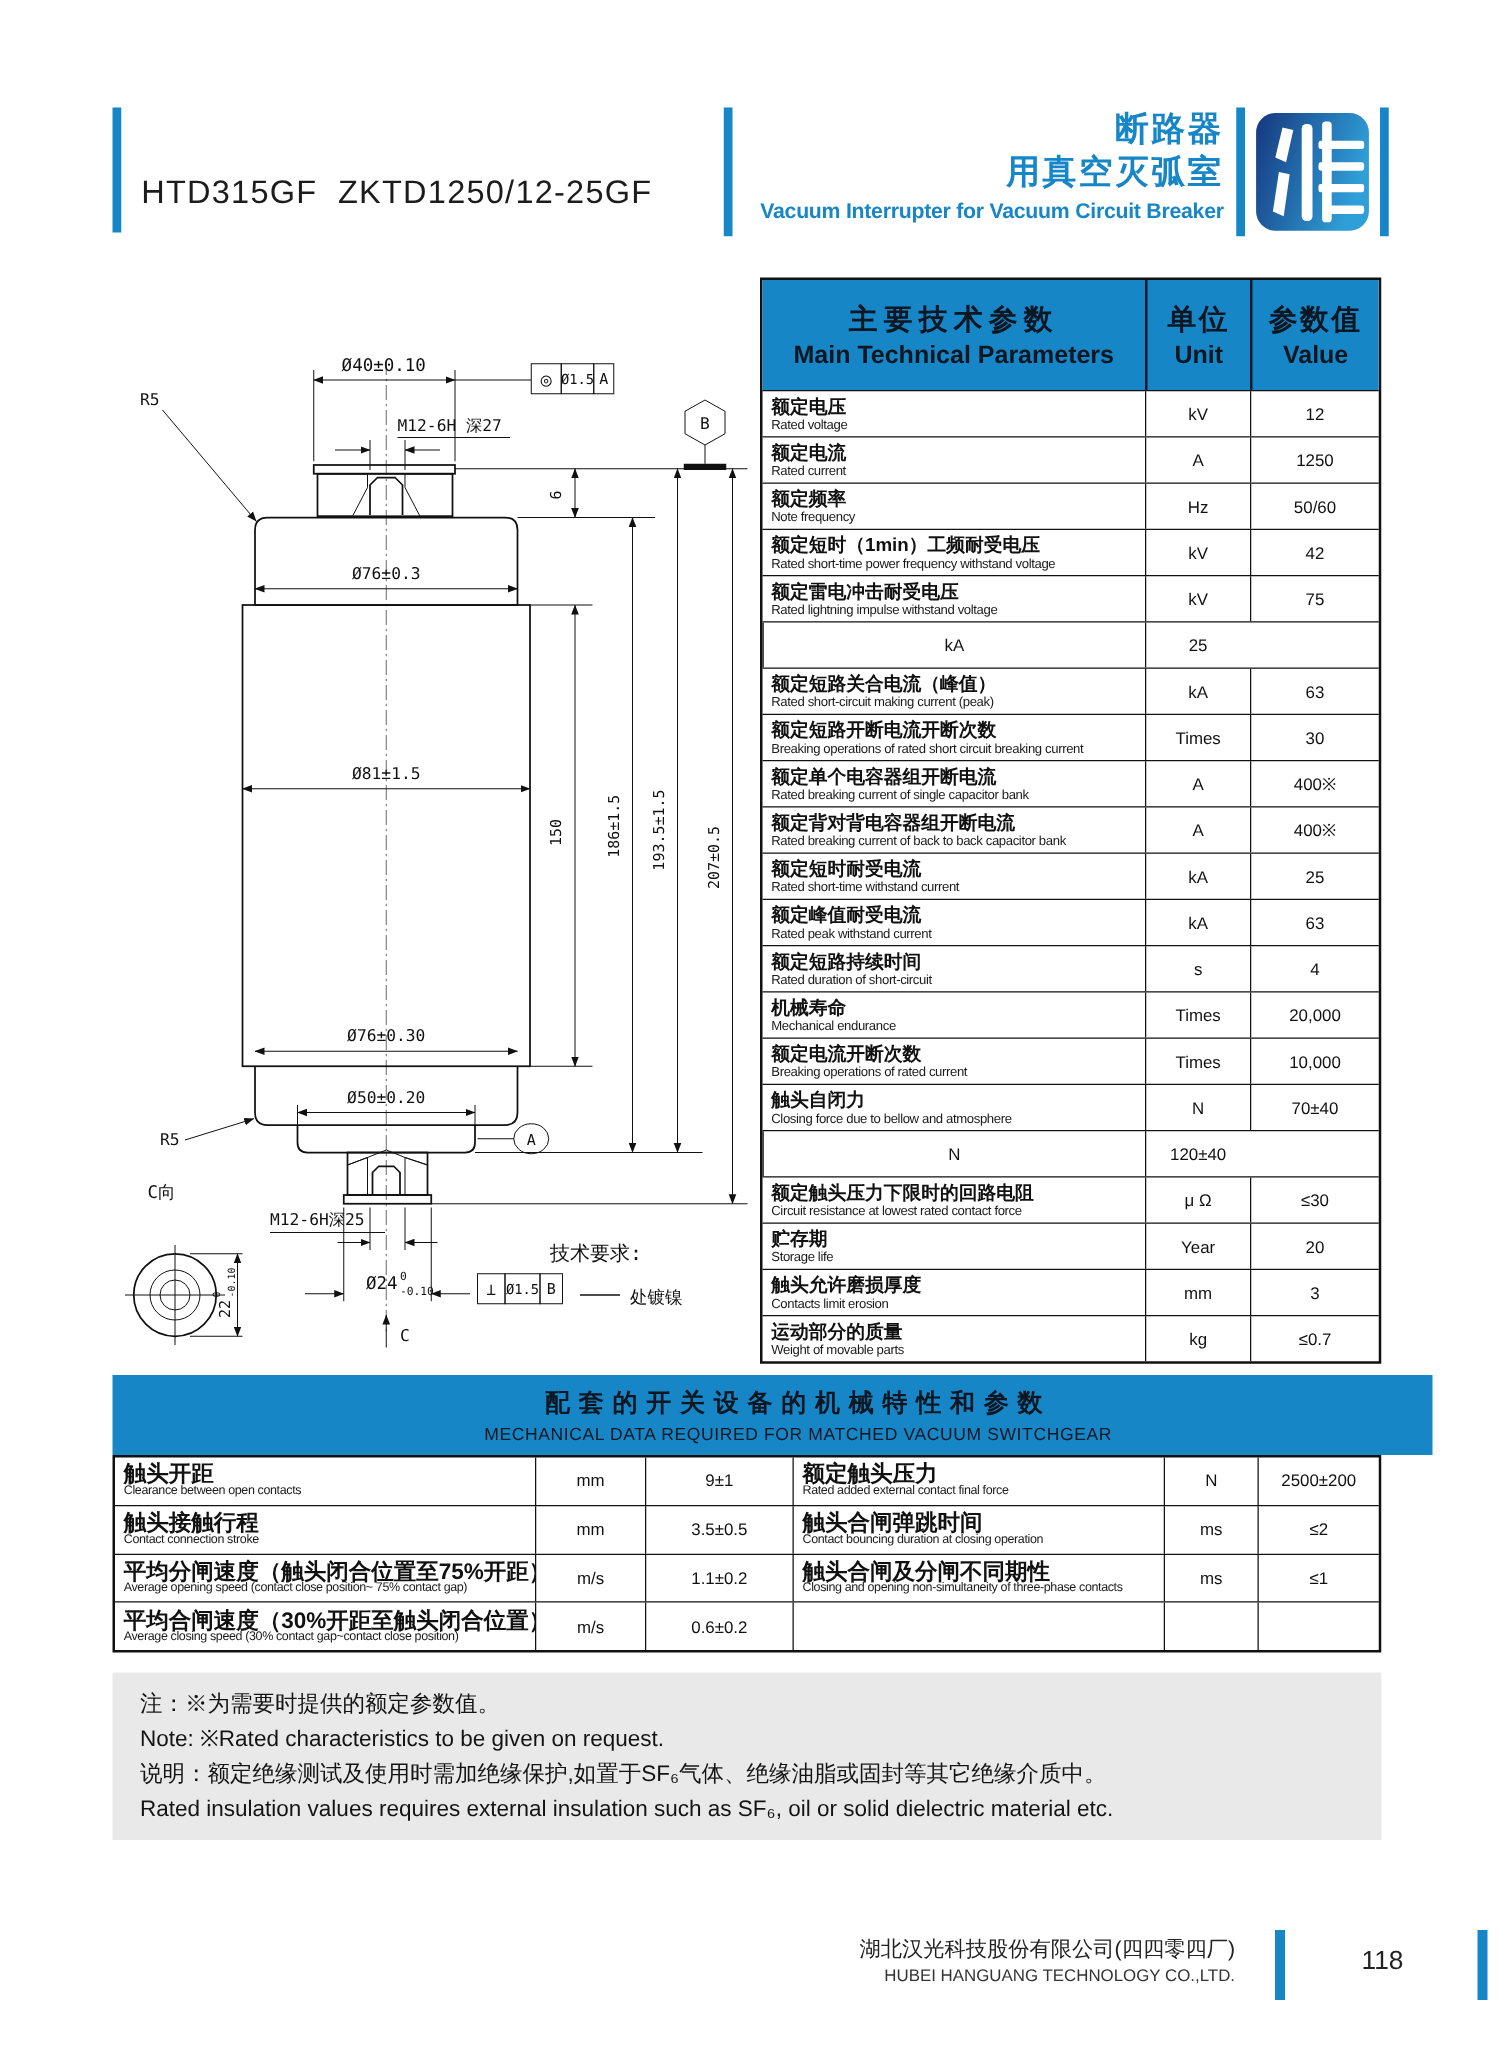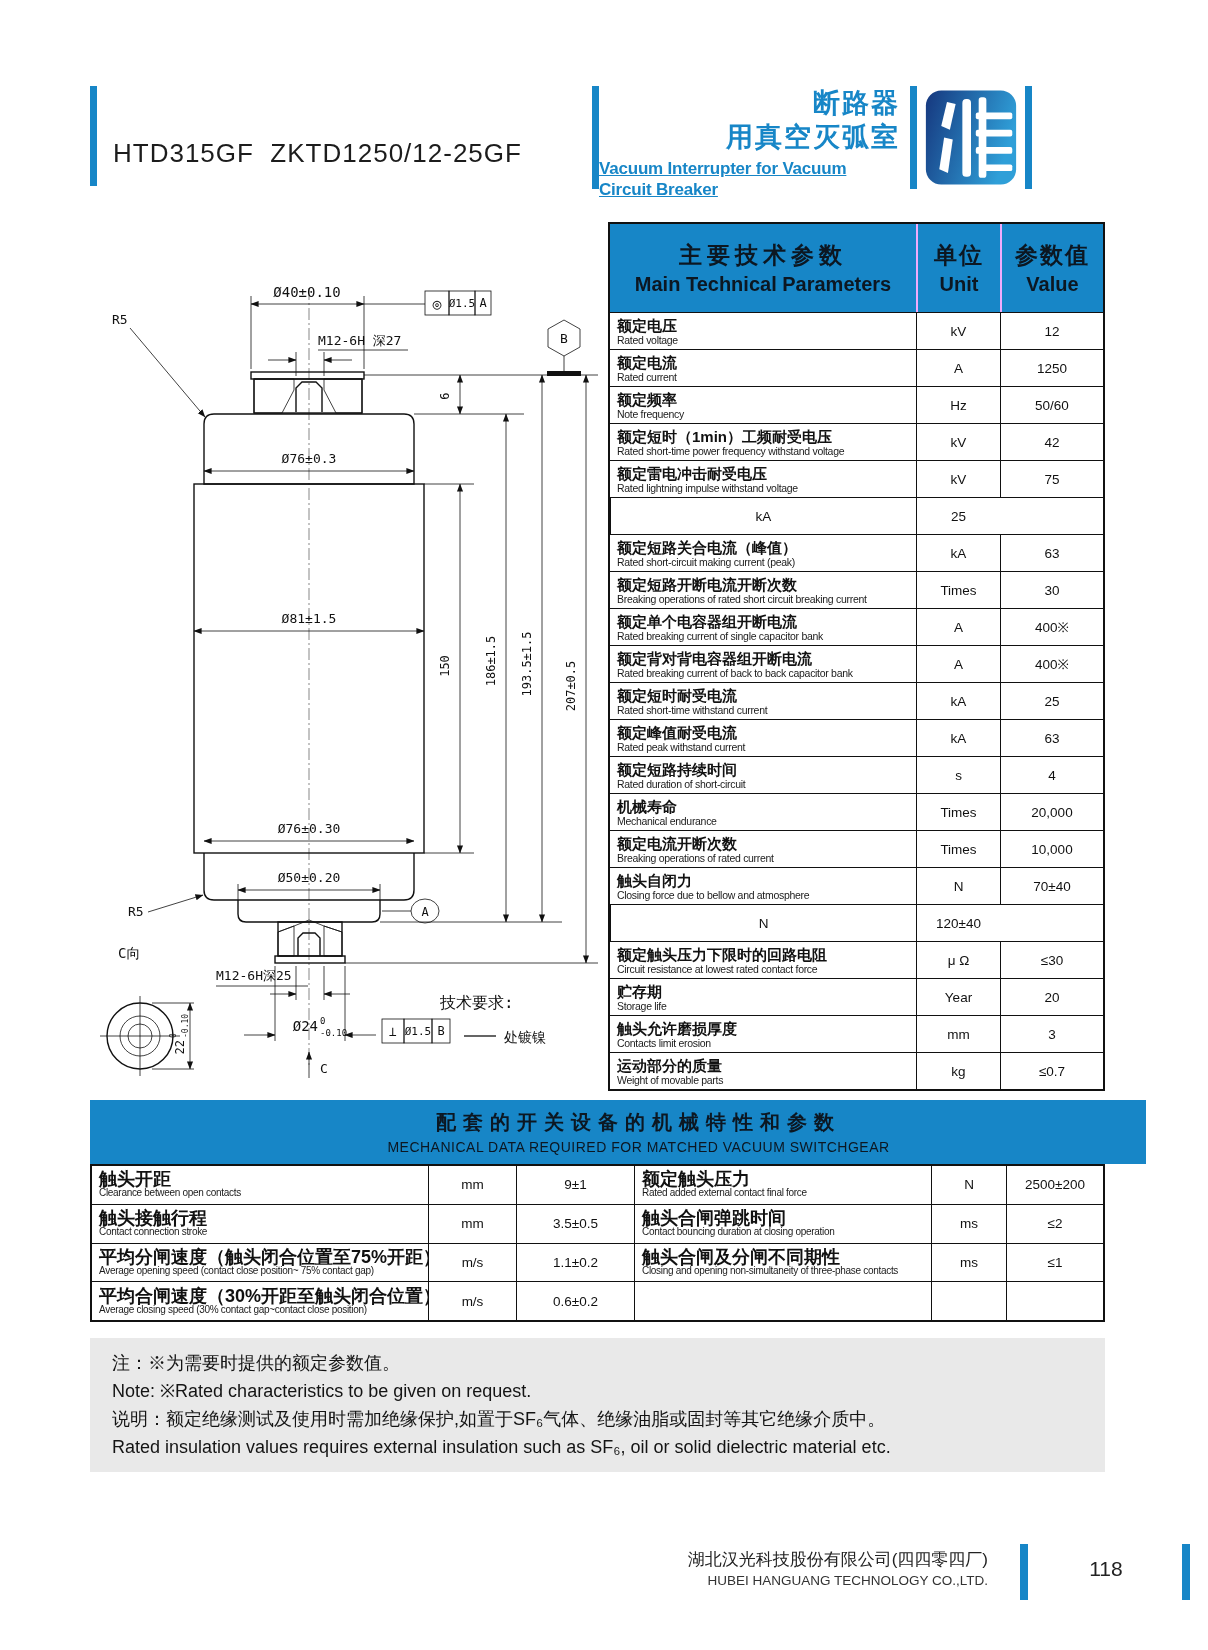--- a/index.html
+++ b/index.html
@@ -4,40 +4,40 @@
 <style>
   :root{ --blue:#1786c7; --ink:#111; }
   html,body{margin:0;padding:0;background:#fff;}
   .page{position:relative;width:1208px;height:1650px;background:#fff;overflow:hidden;
         font-family:"Liberation Sans",sans-serif;color:var(--ink);}
   .vbar{position:absolute;background:var(--blue);}
 
   
   .model-title{position:absolute;left:113px;top:138px;font-size:26px;font-weight:400;
                letter-spacing:1px;color:#1c1c1c;white-space:nowrap;}
-  .hdr-right{position:absolute;left:592px;top:86px;width:440px;height:103px;display:flex;}
+  .hdr-right{position:absolute;left:579px;top:86px;width:532px;height:103px;display:flex;}
   .hdr-bar{width:7px;background:var(--blue);}
   .hdr-text{flex:1;display:flex;flex-direction:column;align-items:flex-end;padding-right:10px;color:var(--blue);}
   .hdr-cn{font-size:27px;font-weight:700;line-height:34px;letter-spacing:2px;}
-  .hdr-en{font-size:17px;font-weight:700;line-height:21px;margin-top:4px;letter-spacing:-0.2px;text-decoration:underline;}
+  .hdr-en{font-size:17px;font-weight:700;line-height:21px;margin-top:4px;letter-spacing:-0.2px;}
   .hdr-logo{width:96px;height:103px;margin:0 6px;}
 
   
   .drawing{position:absolute;left:92px;top:266px;width:508px;height:814px;}
   .drawing text{font-family:"DejaVu Sans Mono","Liberation Sans",sans-serif;fill:#111;}
   .ol{stroke:#111;stroke-width:1.4;fill:none;}
   .thin{stroke:#111;stroke-width:0.8;fill:none;}
   .cl{stroke:#555;stroke-width:0.7;stroke-dasharray:12 3 2 3;fill:none;}
 
   
   .mtable{position:absolute;left:608px;top:222px;width:497px;height:869px;border:2px solid #111;
           box-sizing:border-box;display:flex;flex-direction:column;}
   .mt-head{height:88px;background:var(--blue);display:grid;grid-template-columns:306px 84px 1fr;color:#0c1722;}
   .mt-head .cell{display:flex;flex-direction:column;justify-content:center;align-items:center;}
-  .mt-head .cell + .cell{border-left:2px solid #f0abfc;}
+  .mt-head .cell + .cell{border-left:2px solid #0f172a;}
   .mt-head .cn{font-size:23px;font-weight:700;letter-spacing:5px;}
   .mt-head .en{font-size:20px;font-weight:700;margin-top:2px;}
   .mt-body{flex:1;display:flex;flex-direction:column;}
   .mrow{flex:1;display:grid;grid-template-columns:306px 84px 1fr;border-top:1.5px solid #111;min-height:0;}
   .c-param{padding:1px 7px;display:flex;flex-direction:column;justify-content:center;overflow:hidden;}
   .mrow .cn{font-size:15px;font-weight:700;line-height:17px;white-space:nowrap;}
   .mrow .en{font-size:10.5px;line-height:12px;letter-spacing:-0.3px;white-space:nowrap;color:#1a1a1a;}
   .c-unit,.c-val{border-left:1.5px solid #111;display:flex;align-items:center;justify-content:center;
                  font-size:13.5px;overflow:hidden;}
 

